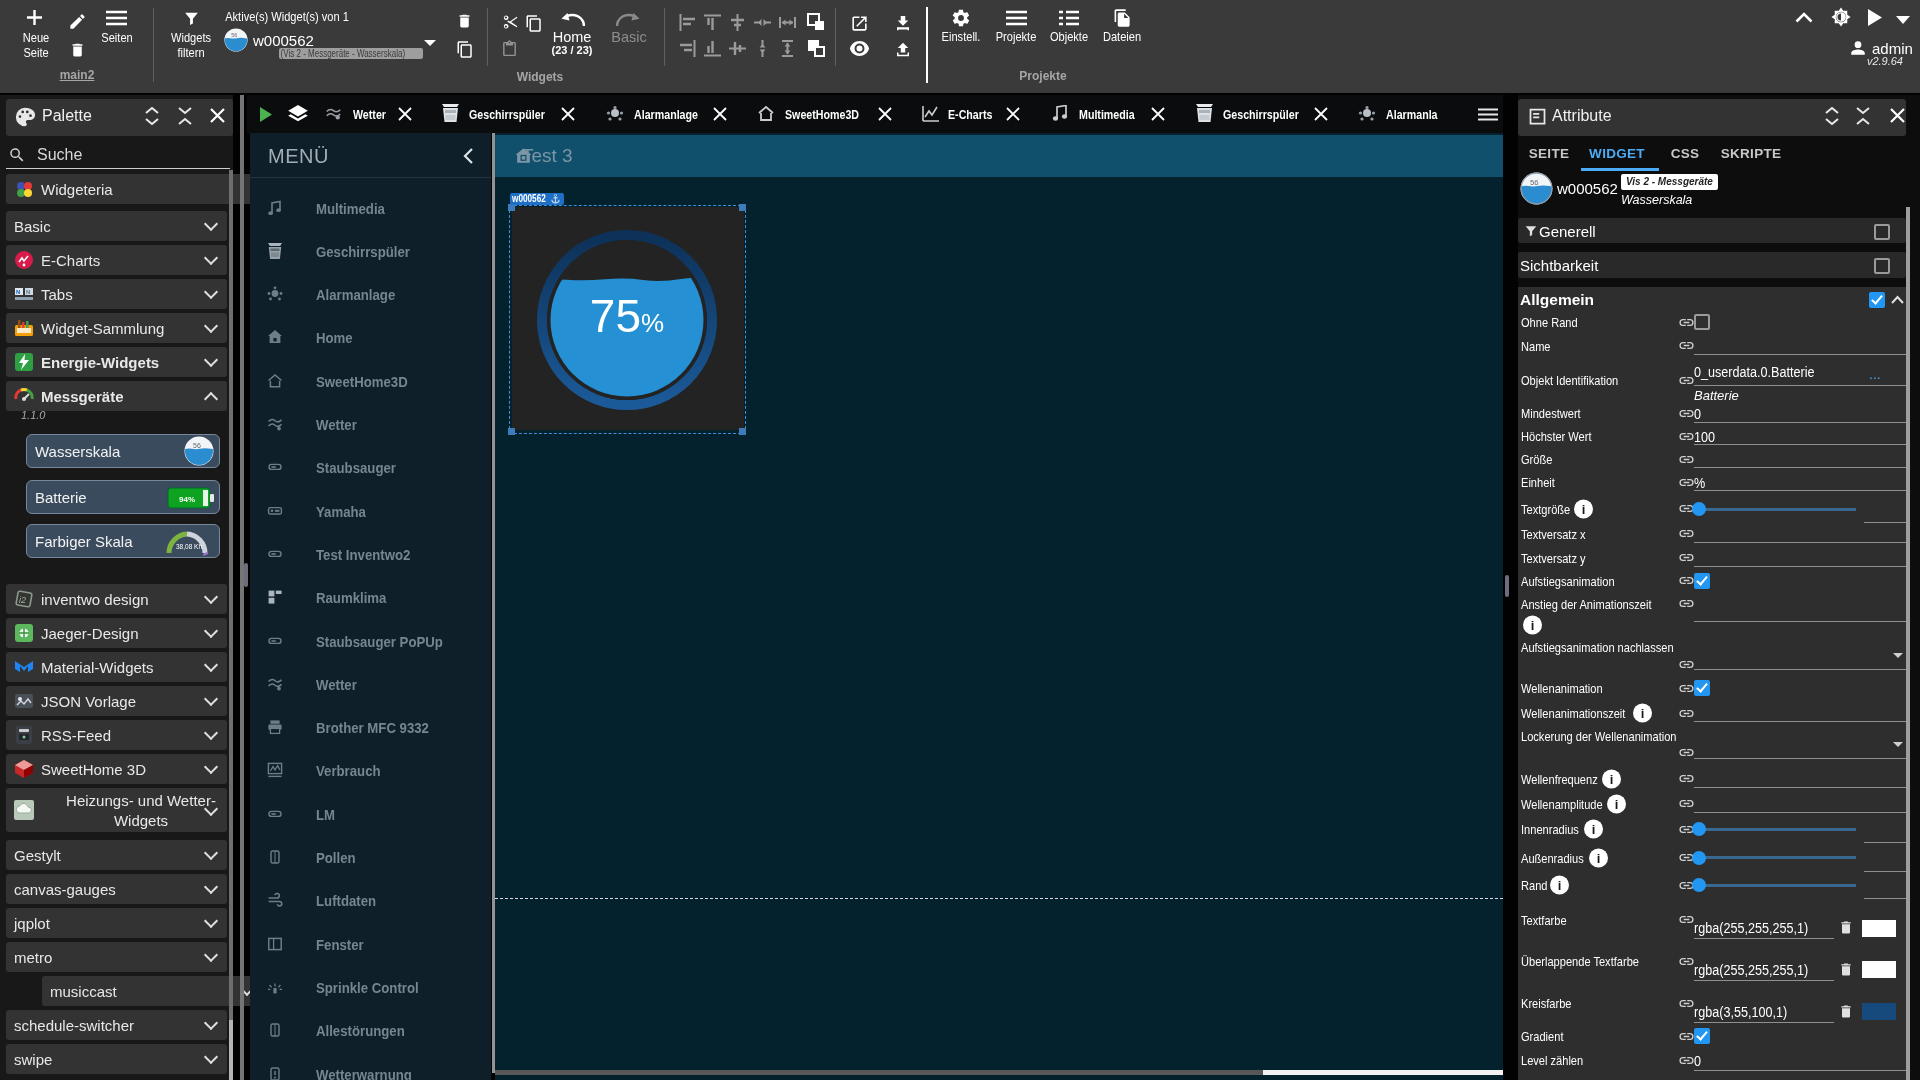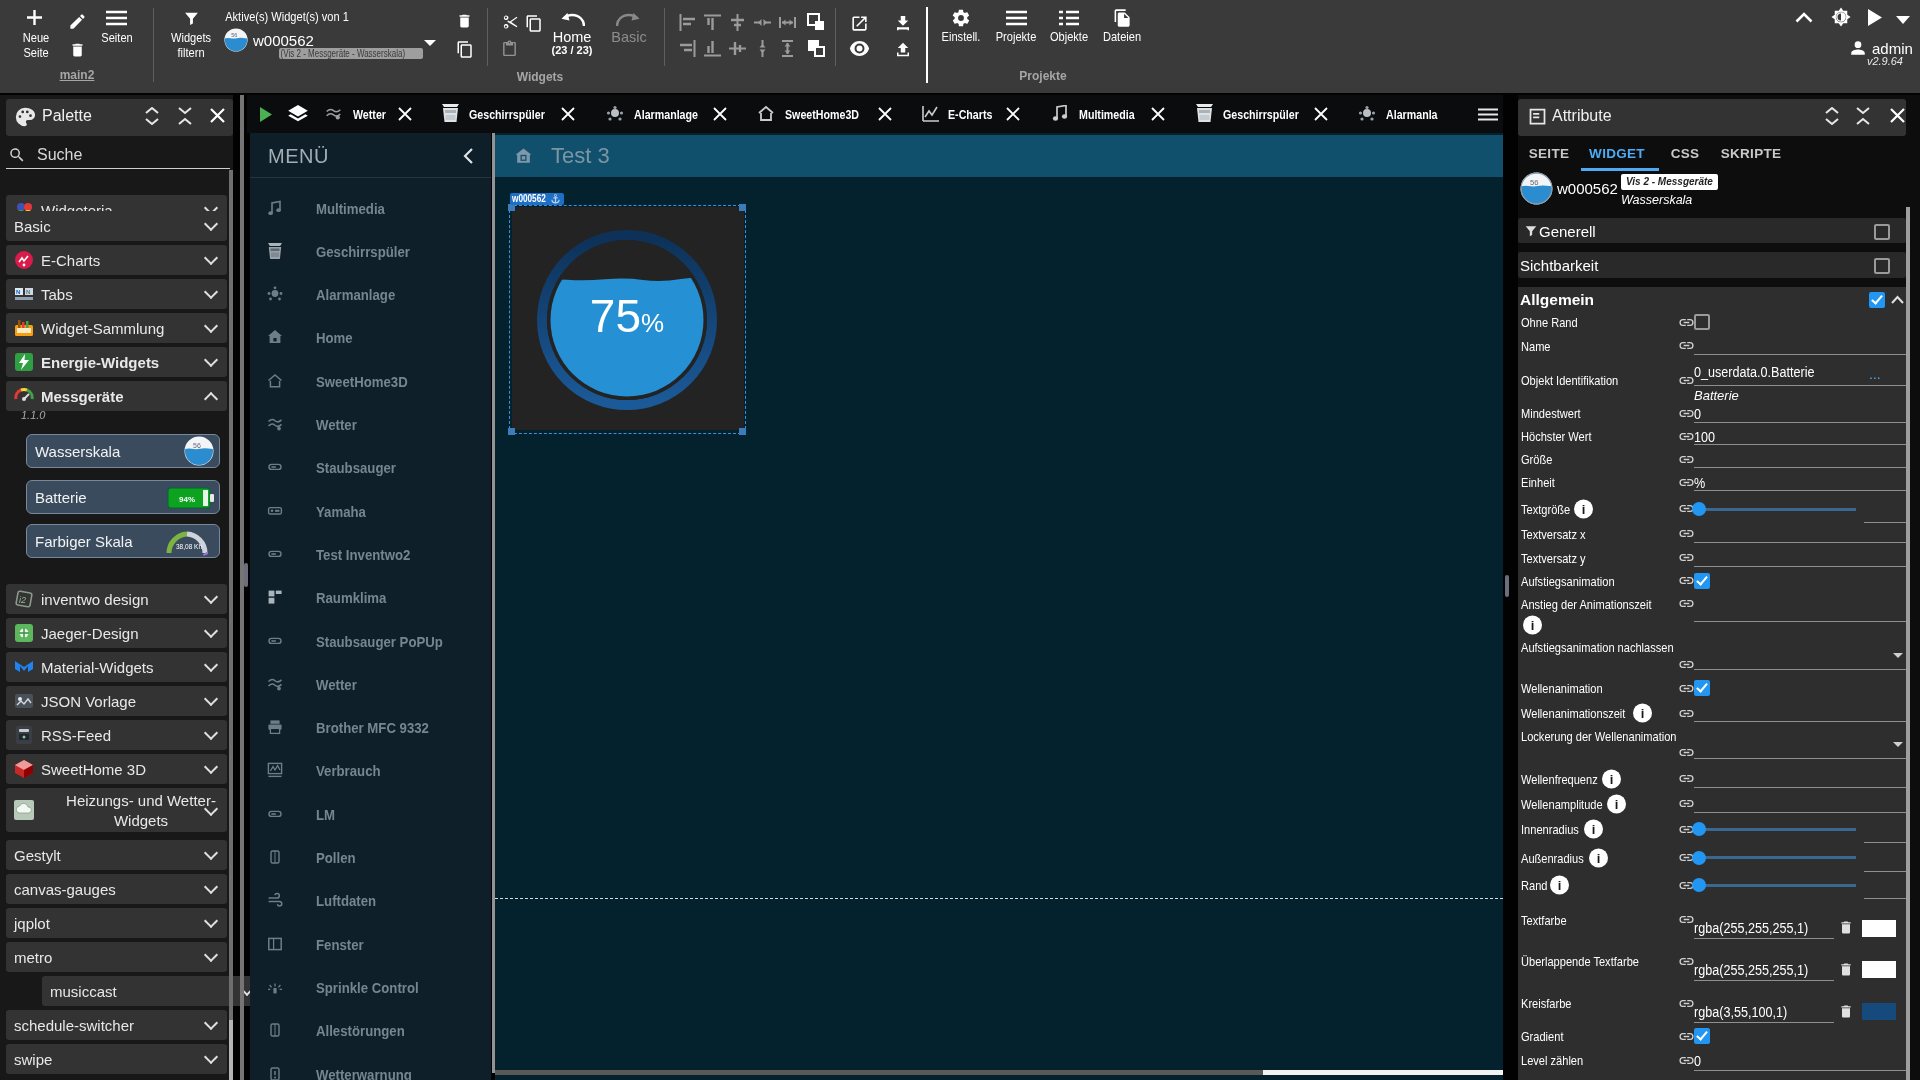--- a/index.html
+++ b/index.html
@@ -242,21 +242,21 @@
 <svg class="abs" style="left:210px;top:108px" width="15" height="15" viewBox="0 0 15 15">
     <path d="M1 1 L14 14 M14 1 L1 14" stroke="#fff" stroke-width="2.2"></path>
   </svg>
 
 <svg class="abs" style="left:8px;top:146px" width="18" height="18" viewBox="0 0 24 24">
     <path fill="#cfcfcf" d="M15.5 14h-.8l-.3-.3a6.5 6.5 0 1 0-.7.7l.3.3v.8l5 5 1.5-1.5-5-5zm-6 0a4.5 4.5 0 1 1 0-9 4.5 4.5 0 0 1 0 9z"></path>
   </svg>
 <div class="abs cy" style="left:37px;top:155px;font-size:16px;color:#d8d8d8;">Suche</div>
 <div class="abs" style="left:6px;top:168px;width:224px;height:1px;background:#cfcfcf;"></div>
 
-<div class="prow" style="top:195px;">
+<div class="prow" style="top:174px;padding-left:47px;">
     <svg class="pic" viewBox="0 0 20 20">
       <circle cx="7" cy="7" r="4" fill="#3f51b5"></circle>
       <circle cx="14" cy="7" r="4" fill="#e53935"></circle>
       <circle cx="7" cy="14" r="4" fill="#43a047"></circle>
       <circle cx="14" cy="14" r="4" fill="#fdd835"></circle>
     </svg>
     <span class="pt">Widgeteria</span>
     <span class="cvd"></span>
   </div>
 <div class="prow" style="top:211px;">
@@ -656,21 +656,21 @@
     <circle cx="8" cy="11.4" r="1" fill="#6e7d87"></circle>
   </svg>
 <div class="mi" style="top:1073.5px;">Wetterwarnung</div>
 
 <div class="abs" style="left:495px;top:133px;width:1008px;height:947px;background:#04212e;"></div>
 <div class="abs" style="left:495px;top:135px;width:1008px;height:42px;background:#11506c;"></div>
 <svg class="abs" style="left:514px;top:146px" width="19" height="19" viewBox="0 0 24 24">
     <path fill="#7d98a8" d="M12 3 L22 11h-2v10H4V11H2z"></path>
     <rect x="9" y="12" width="6" height="6" fill="none" stroke="#11506c" stroke-width="1.6"></rect>
   </svg>
-<div class="abs cy" style="left:551px;top:156px;font-size:22px;color:#7b95a5;">Test 3</div>
+<div class="abs cy" style="left:522px;top:156px;font-size:19px;color:#7b95a5;">Test 3</div>
 
 <div class="abs" style="left:495px;top:898px;width:1008px;height:0;border-top:1.5px dashed #d8dce0;"></div>
 
 <div class="abs" style="left:512px;top:207px;width:232px;height:223px;background:#232323;"></div>
 <div class="abs" style="left:509px;top:205px;width:235px;height:227px;border:1px dashed #3f8fd9;"></div>
 <div class="abs" style="left:508px;top:204px;width:7px;height:7px;background:#3c7cb8;"></div>
 <div class="abs" style="left:739px;top:204px;width:7px;height:7px;background:#3c7cb8;"></div>
 <div class="abs" style="left:508px;top:428px;width:7px;height:7px;background:#3c7cb8;"></div>
 <div class="abs" style="left:739px;top:428px;width:7px;height:7px;background:#3c7cb8;"></div>
 <div class="abs" style="left:510px;top:193px;width:54px;height:12px;background:#1e6fc5;border-radius:2px;color:#fff;font-size:10px;font-weight:bold;line-height:12px;"><span style="display:inline-block;transform:scaleX(.82);transform-origin:0 50%;padding-left:2.5px;">w000562</span></div>

